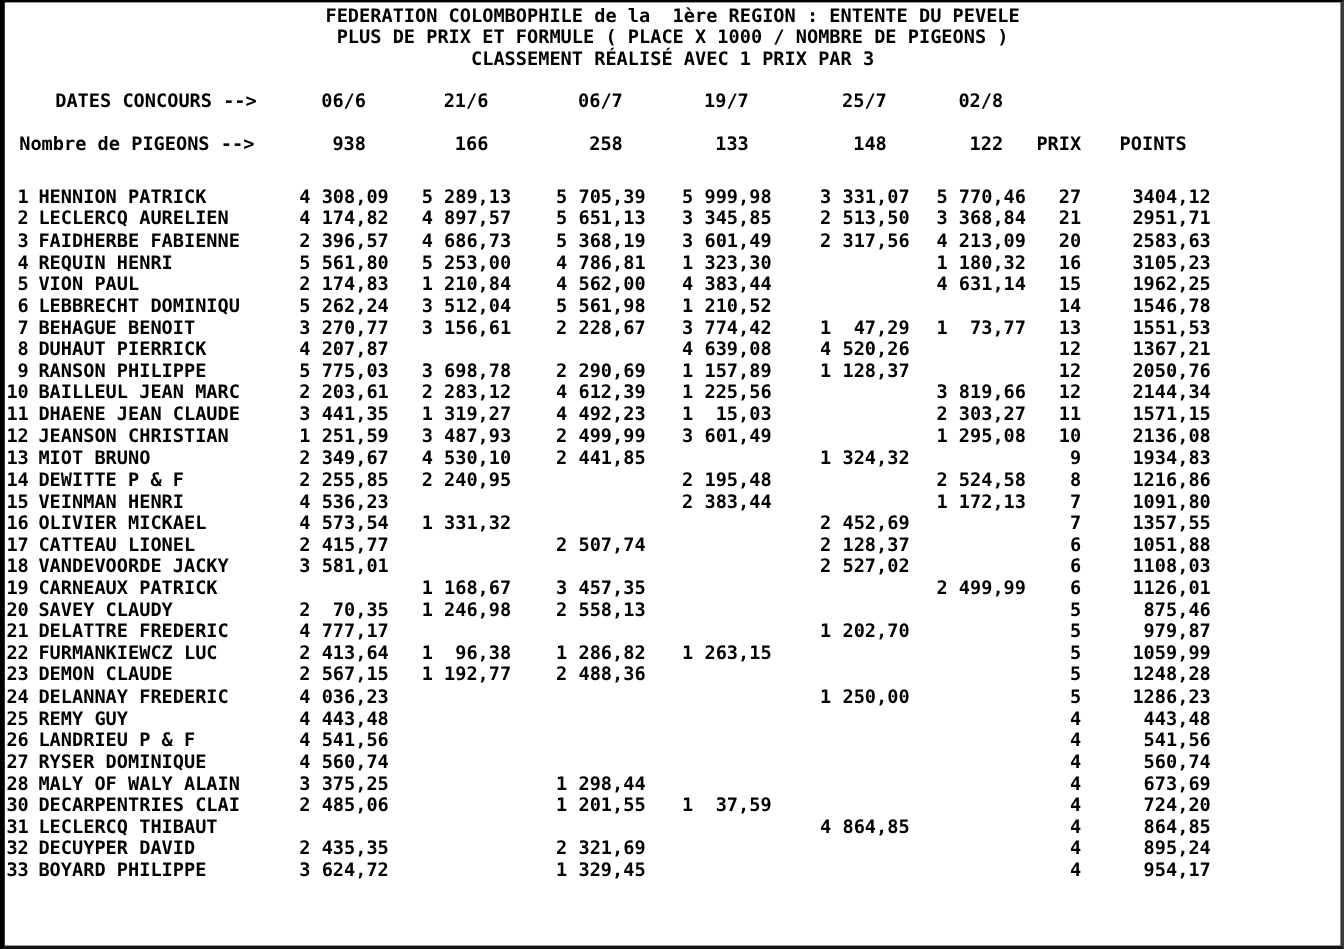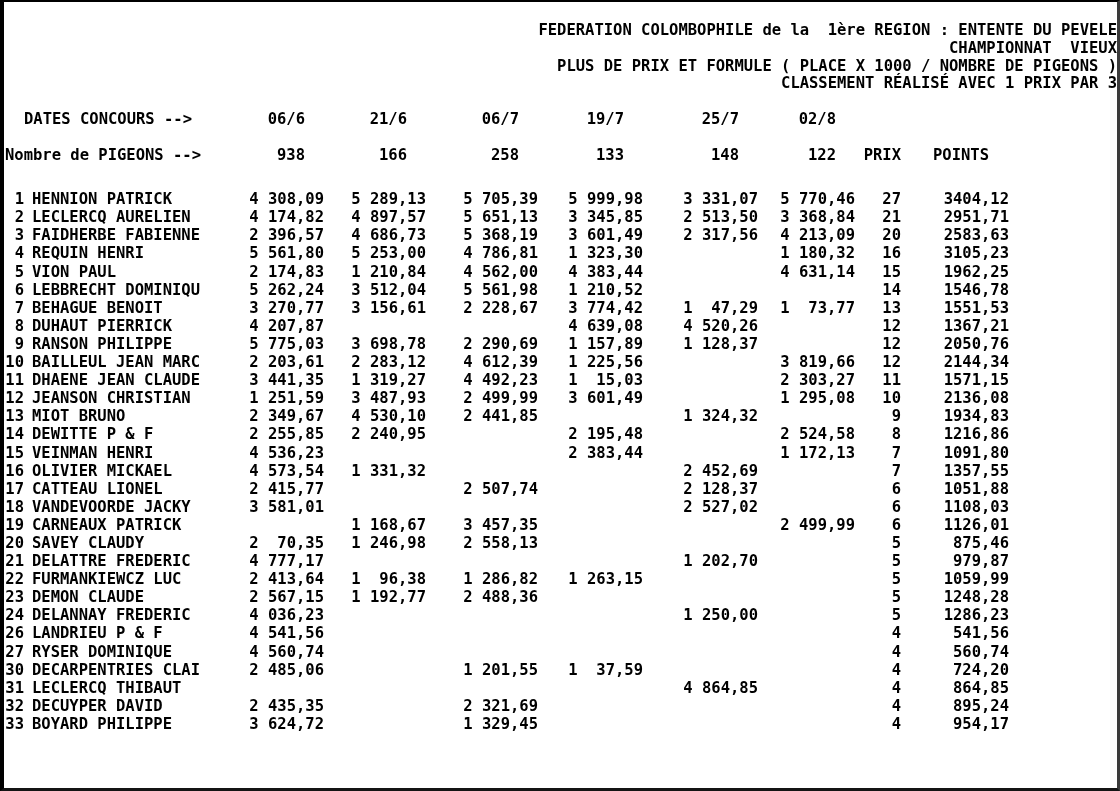--- a/index.html
+++ b/index.html
@@ -9,43 +9,42 @@
     background: #ffffff;
     border-left: 4px solid #000000;
     border-top: 2px solid #000000;
     border-right: 3px solid #3a3a3a;
     border-bottom: 3px solid #141414;
     font-family: "DejaVu Sans Mono", "Liberation Mono", monospace;
     font-weight: bold;
     font-size: 15.5px;
     color: #000000;
   }
-  .titles { text-align: right; padding-top: 20px; line-height: 17.8px; }
+  .titles { text-align: center; padding-top: 3px; line-height: 17.8px; }
   .titles div { white-space: pre; }
   table.report { border-collapse: collapse; table-layout: fixed; width: 1113px; margin-top: 15px; }
   td { padding: 0; white-space: pre; overflow: hidden; vertical-align: top; }
   .num { text-align: right; }
   .shift { padding-right: 19px; }
   tr.dates-row td { height: 26px; padding-top: 2px; }
-  .dates-lbl { padding-left: 20px; }
+  .dates-lbl { padding-left: 42px; }
   tr.pigeons-row td { height: 36px; padding-top: 12px; }
-  .pigeons-lbl { padding-left: 1px; }
+  .pigeons-lbl { padding-left: 12px; }
   .points-hdr { padding-right: 20px; }
   tr.spacer td { height: 20px; }
   tr.data-row td { line-height: 18.1px; height: 18.1px; }
   td.name-cell { padding-left: 8px; }
 </style>
 </head>
 <body>
 
 <div class="page">
 
   <header class="titles">
     <div>FEDERATION COLOMBOPHILE de la  1ère REGION : ENTENTE DU PEVELE</div>
-    <div>CHAMPIONNAT  VIEUX</div>
     <div>PLUS DE PRIX ET FORMULE ( PLACE X 1000 / NOMBRE DE PIGEONS )</div>
     <div>CLASSEMENT RÉALISÉ AVEC 1 PRIX PAR 3</div>
   </header>
 
   <table class="report">
     <colgroup>
       <col style="width:20px">
         <col style="width:223px">
       <col style="width:77px">
         <col style="width:102px">
@@ -391,20 +390,33 @@
           <td class="num"></td>
           <td class="num"></td>
           <td class="num"></td>
           <td class="num">1 250,00</td>
           <td class="num"></td>
           <td class="num">5</td>
           <td class="num">1286,23</td>
           <td></td>
         </tr>
         <tr class="data-row">
+          <td class="num">25</td>
+          <td class="name-cell">REMY GUY</td>
+          <td class="num">4 443,48</td>
+          <td class="num"></td>
+          <td class="num"></td>
+          <td class="num"></td>
+          <td class="num"></td>
+          <td class="num"></td>
+          <td class="num">4</td>
+          <td class="num">443,48</td>
+          <td></td>
+        </tr>
+        <tr class="data-row">
           <td class="num">26</td>
           <td class="name-cell">LANDRIEU P &amp; F</td>
           <td class="num">4 541,56</td>
           <td class="num"></td>
           <td class="num"></td>
           <td class="num"></td>
           <td class="num"></td>
           <td class="num"></td>
           <td class="num">4</td>
           <td class="num">541,56</td>
@@ -414,20 +426,33 @@
           <td class="num">27</td>
           <td class="name-cell">RYSER DOMINIQUE</td>
           <td class="num">4 560,74</td>
           <td class="num"></td>
           <td class="num"></td>
           <td class="num"></td>
           <td class="num"></td>
           <td class="num"></td>
           <td class="num">4</td>
           <td class="num">560,74</td>
+          <td></td>
+        </tr>
+        <tr class="data-row">
+          <td class="num">28</td>
+          <td class="name-cell">MALY OF WALY ALAIN</td>
+          <td class="num">3 375,25</td>
+          <td class="num"></td>
+          <td class="num">1 298,44</td>
+          <td class="num"></td>
+          <td class="num"></td>
+          <td class="num"></td>
+          <td class="num">4</td>
+          <td class="num">673,69</td>
           <td></td>
         </tr>
         <tr class="data-row">
           <td class="num">30</td>
           <td class="name-cell">DECARPENTRIES CLAI</td>
           <td class="num">2 485,06</td>
           <td class="num"></td>
           <td class="num">1 201,55</td>
           <td class="num">1  37,59</td>
           <td class="num"></td>

